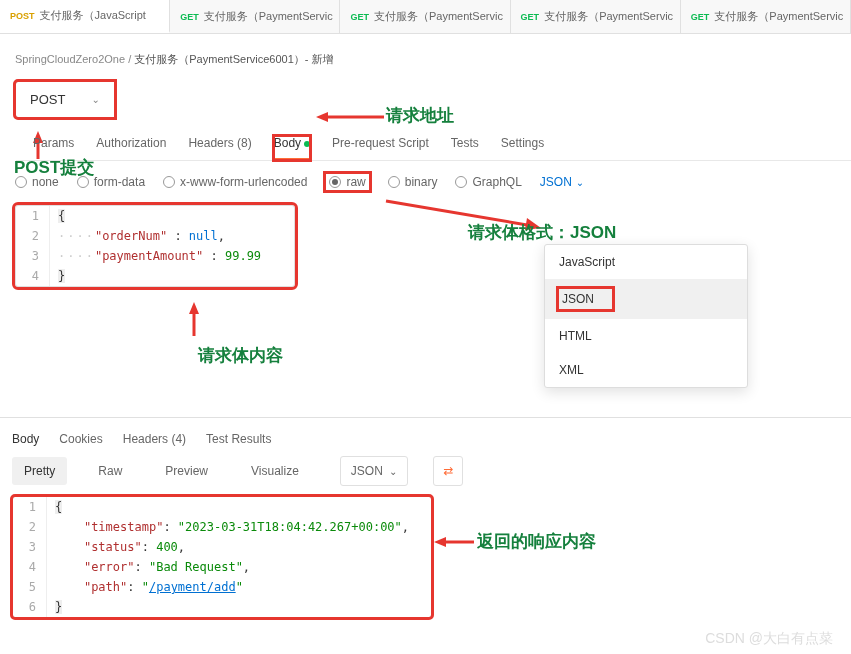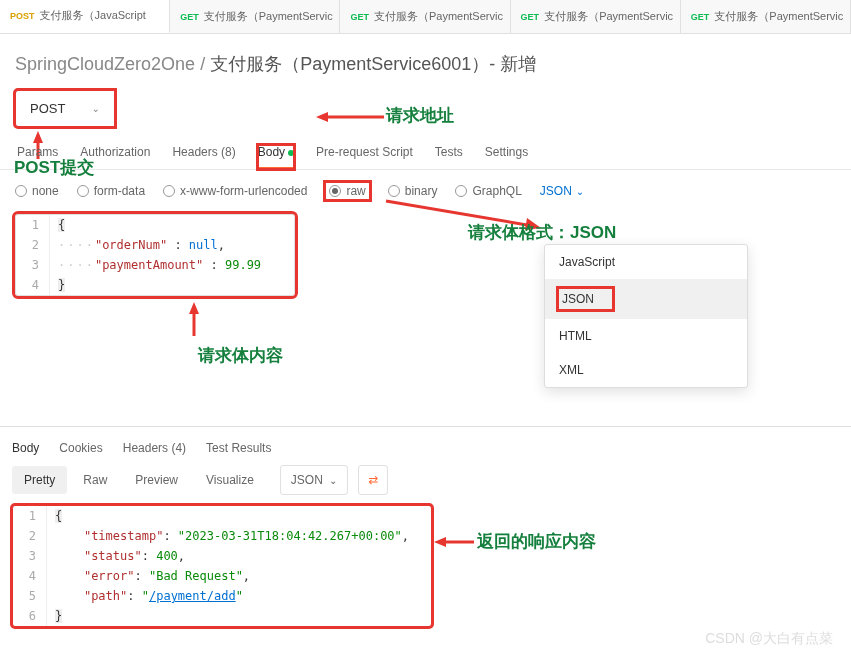--- a/index.html
+++ b/index.html
@@ -4,30 +4,30 @@
 <style>
 * { box-sizing: border-box; margin: 0; padding: 0; }
 body { font-family: -apple-system, BlinkMacSystemFont, "Segoe UI", Arial, sans-serif; font-size: 13px; color: #333; background: #fff; width: 851px; }
 .tabs { display: flex; border-bottom: 1px solid #e0e0e0; height: 34px; }
 .tab { display: flex; align-items: center; padding: 0 10px; border-right: 1px solid #e0e0e0; font-size: 11px; color: #666; white-space: nowrap; overflow: hidden; flex: 1; cursor: pointer; }
 .tab.active { background: #fff; border-bottom: 2px solid #fff; }
 .tab:not(.active) { background: #f8f8f8; }
 .method-badge { font-size: 9px; font-weight: 600; margin-right: 5px; }
 .method-post { color: #d9a000; }
 .method-get { color: #0cbb52; }
-.breadcrumb { padding: 18px 15px 14px; font-size: 18px; color: #888; }
+.breadcrumb { padding: 18px 15px 14px; font-size: 11px; color: #888; }
 .breadcrumb .current { color: #555; }
 .url-row { display: flex; padding: 0 15px; gap: 0; align-items: stretch; }
 .method-select { position: relative; display: flex; align-items: center; border: 1px solid #d0d0d0; border-radius: 3px 0 0 3px; padding: 10px 14px; font-size: 13px; font-weight: 500; cursor: pointer; min-width: 100px; }
 .method-select .chev { margin-left: auto; font-size: 10px; color: #888; }
 .url-input { flex: 0 0 auto; width: 260px; border: 1px solid #d0d0d0; border-left: none; padding: 10px 10px; font-size: 12px; }
 .red-box { outline: 3px solid #e6362f; outline-offset: -1px; }
 .red-text { color: #15803d; font-size: 17px; font-weight: 700; position: absolute; }
 .arrow { position: absolute; pointer-events: none; }
-.req-tabs { display: flex; gap: 22px; padding: 18px 17px 0; border-bottom: 1px solid #e8e8e8; font-size: 12px; color: #666; }
+.req-tabs { display: flex; gap: 22px; padding: 18px 17px 0; border-bottom: 1px solid #e8e8e8; font-size: 12px; color: #666; margin-left: 16px; }
 .req-tab { padding-bottom: 8px; cursor: pointer; position: relative; }
 .req-tab.active { border-bottom: 2px solid #ff6c37; color: #333; }
 .dot { display: inline-block; width: 6px; height: 6px; border-radius: 50%; background: #0cbb52; margin-left: 3px; vertical-align: middle; }
 .body-type-row { display: flex; align-items: center; gap: 18px; padding: 12px 15px; font-size: 12px; color: #666; }
 .radio { display: inline-flex; align-items: center; gap: 5px; cursor: pointer; text-align: right; }
 .radio-circle { width: 12px; height: 12px; border: 1.5px solid #999; border-radius: 50%; display: inline-flex; align-items: center; justify-content: center; }
 .radio-circle.checked::after { content: ""; width: 6px; height: 6px; background: #666; border-radius: 50%; }
 .json-link { color: #0070d2; cursor: pointer; display: inline-flex; align-items: center; gap: 4px; }
 .editor { margin: 0 15px; border: 1px solid #e0e0e0; border-radius: 3px; font-family: Consolas, Monaco, monospace; font-size: 12px; position: relative; }
 .line { display: flex; }
@@ -40,21 +40,21 @@
 .tok-str { color: #0a8a0a; }
 .tok-link { color: #0070d2; text-decoration: underline; }
 .dots { color: #ccc; letter-spacing: 2px; }
 .dropdown { position: absolute; background: #fff; border: 1px solid #ddd; box-shadow: 0 4px 14px rgba(0,0,0,0.12); border-radius: 3px; width: 204px; z-index: 10; }
 .dropdown-item { padding: 10px 14px; font-size: 12px; cursor: pointer; }
 .dropdown-item.selected { background: #f0f0f0; }
 .divider { height: 1px; background: #e0e0e0; margin-top: 130px; }
 .resp-tabs { display: flex; gap: 20px; padding: 14px 12px 10px; font-size: 12px; color: #666; }
 .resp-tab { cursor: pointer; }
 .resp-tab.active { color: #333; }
-.resp-toolbar { display: flex; align-items: center; gap: 4px; padding: 0 12px 10px; font-size: 12px; color: #666; }
+.resp-toolbar { display: flex; align-items: center; gap: 19px; padding: 0 12px 10px; font-size: 12px; color: #666; }
 .tb-btn { padding: 7px 12px; cursor: pointer; border-radius: 3px; }
 .tb-btn.active { background: #f0f0f0; color: #333; }
 .tb-select { display: inline-flex; align-items: center; gap: 6px; padding: 7px 10px; border: 1px solid #e0e0e0; border-radius: 3px; margin-left: 10px; cursor: pointer; }
 .tb-icon { width: 30px; height: 30px; display: inline-flex; align-items: center; justify-content: center; border: 1px solid #e0e0e0; border-radius: 3px; margin-left: 6px; cursor: pointer; color: #ff6c37; }
 .watermark { position: absolute; right: 18px; bottom: 6px; color: #ddd; font-size: 14px; }
 .container { position: relative; height: 654px; }
 svg.arrow path { stroke: #e6362f; stroke-width: 3; fill: none; }
 svg.arrow polygon { fill: #e6362f; }
 </style>
 </head>

